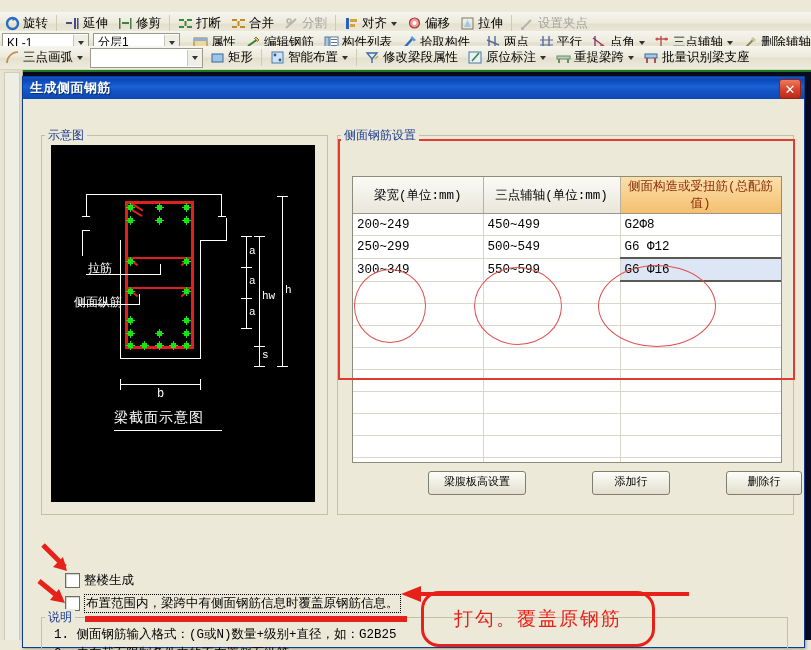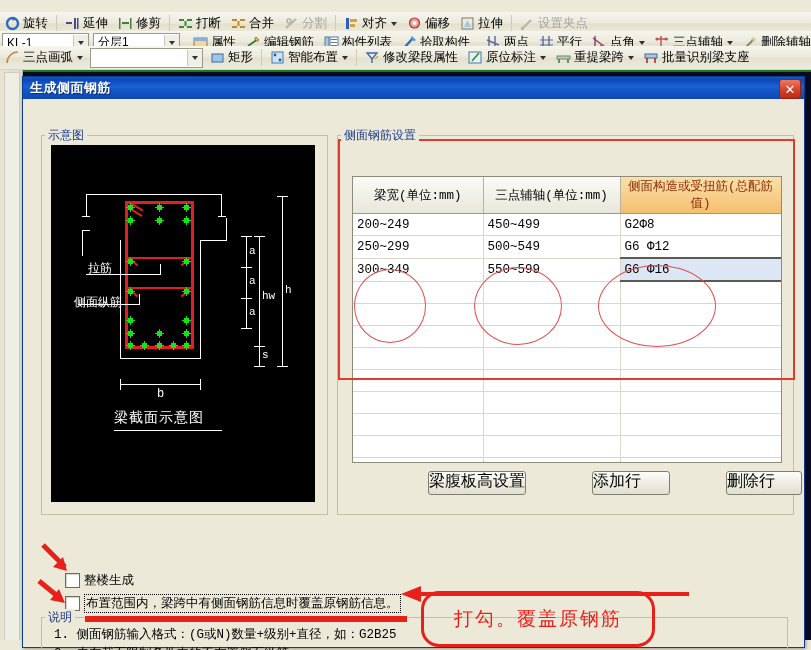--- a/index.html
+++ b/index.html
@@ -96,21 +96,21 @@
   table.grid th.hl{background:linear-gradient(to bottom,#fbe0ab,#f4bf6e);color:#8a2a08;}
   table.grid td{
      height:21px;border-right:1px solid #d9d7c9;border-bottom:1px solid #d9d7c9;
      padding:0 4px;color:#000;background:#fff;
   }
   table.grid tr.selrow td.c3{background:#dce6f4;border-top:2px solid #5a5a52;border-bottom:2px solid #5a5a52;}
   col.w1{width:130px;} col.w2{width:137px;} col.w3{width:161px;}
 
   .btnrow{position:absolute;left:14px;top:335px;width:428px;height:24px;}
   .btn{
-    position:absolute;height:22px;line-height:20px;text-align:left;font-size:16px;
+    position:absolute;height:22px;line-height:20px;text-align:center;font-size:11px;
     background:linear-gradient(to bottom,#fdfdfa,#eeece0 55%,#e2dfd0);
     border:1px solid #7f7f70;border-radius:3px;color:#000;cursor:pointer;
   }
   #btnSet{left:76px;width:96px;}
   #btnAdd{left:240px;width:76px;}
   #btnDel{left:374px;width:74px;}
 
   
   .cbrow{position:absolute;display:flex;align-items:center;font-size:12.5px;cursor:pointer;}
   #cb1{left:42px;top:473px;}

